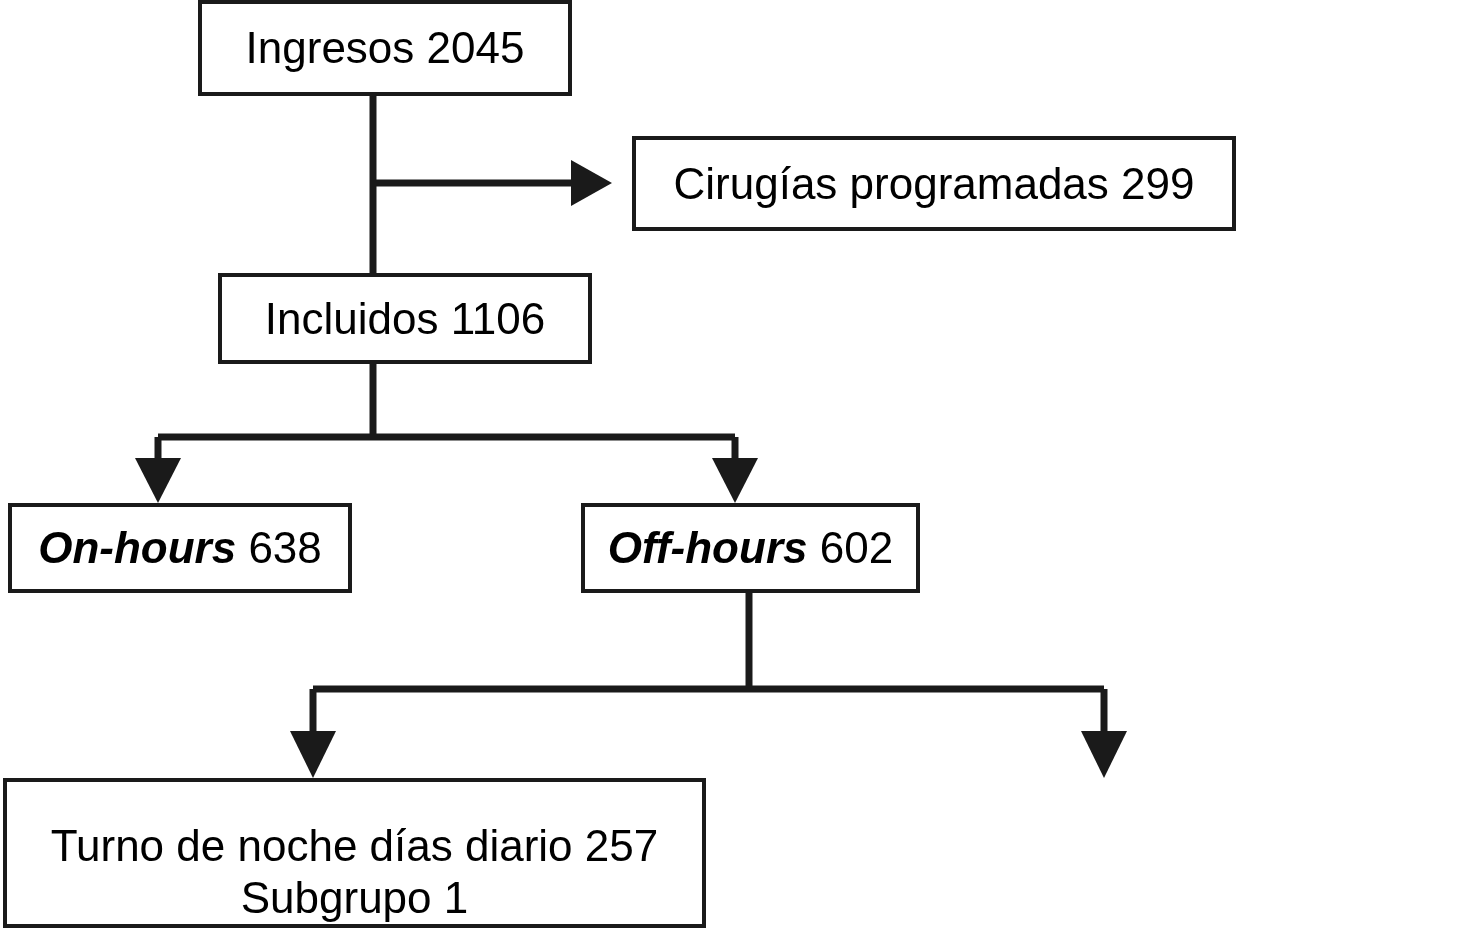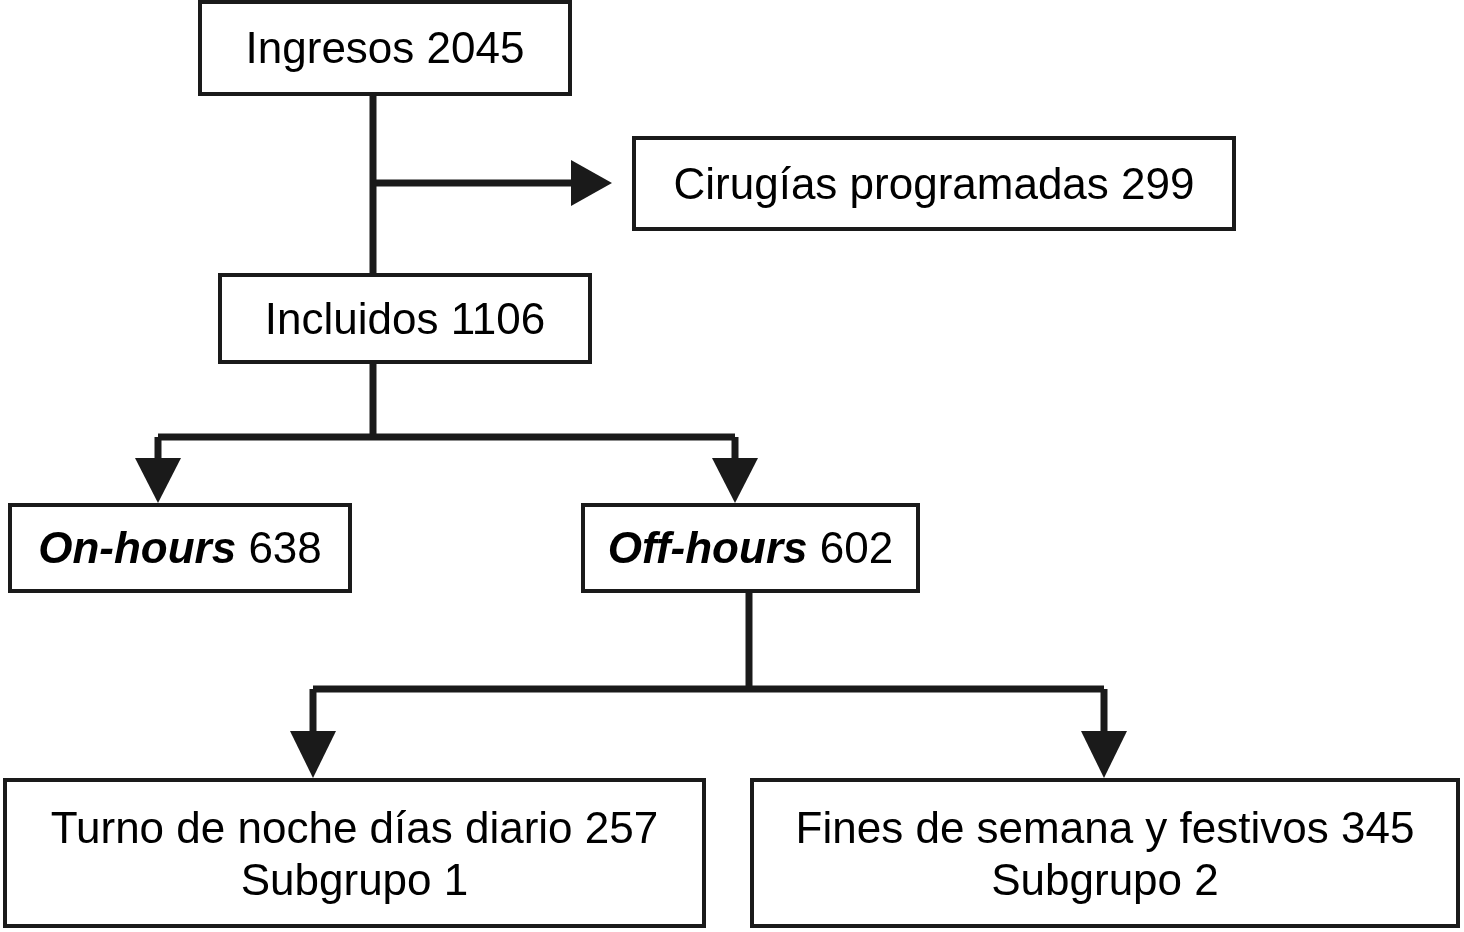--- a/index.html
+++ b/index.html
@@ -28,21 +28,21 @@
     font-size: 44px;
     line-height: 1.18;
     white-space: pre-line;
     padding: 0 6px;
   }
   .node .em {
     font-style: italic;
     font-weight: bold;
   }
   .node.two-line {
-    align-items: center;
+    align-items: flex-end;
     padding-top: 2px;
   }
   svg.links {
     position: absolute;
     left: 0;
     top: 0;
     width: 1464px;
     height: 932px;
     pointer-events: none;
   }
@@ -101,18 +101,14 @@
 
   <div class="node" style="left:581px; top:503px; width:339px; height:90px;">
     <span><span class="em">Off-hours</span><span> 602</span></span>
   </div>
 
   <div class="node two-line" style="left:3px; top:778px; width:703px; height:150px;">
     <span>Turno de noche días diario 257
 Subgrupo 1</span>
   </div>
 
-  <div class="node two-line" style="left:750px; top:778px; width:710px; height:150px;">
-    <span>Fines de semana y festivos 345
-Subgrupo 2</span>
-  </div>
 
 </div>
 
 </body></html>

